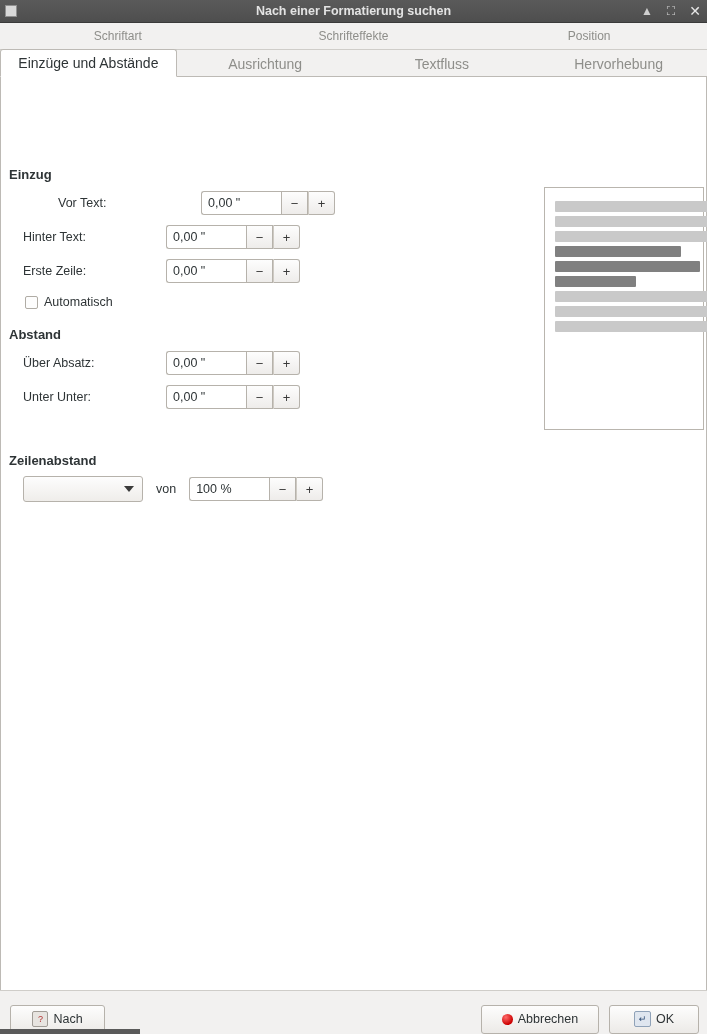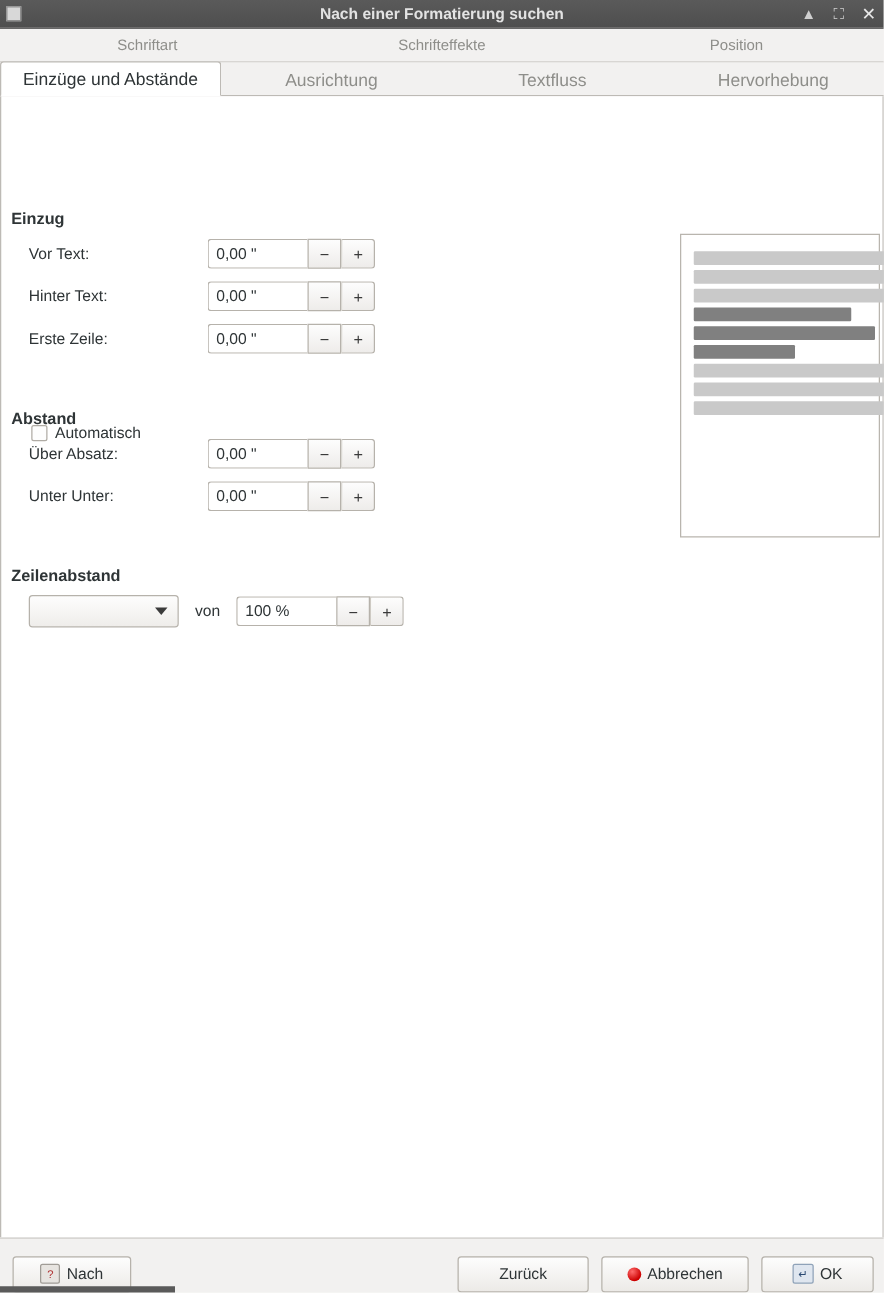--- a/index.html
+++ b/index.html
@@ -168,21 +168,20 @@
   .spin .btn.plus {
     border-top-right-radius: 3px;
     border-bottom-right-radius: 3px;
   }
 
   
   .checkrow {
     display: flex;
     align-items: center;
     font-size: 12.5px;
-    margin-top: 44px;
   }
   .cb {
     width: 13px;
     height: 13px;
     border: 1px solid #b0aca5;
     background: #fdfdfd;
     border-radius: 2px;
     box-sizing: border-box;
     margin-right: 6px;
   }
@@ -320,21 +319,21 @@
   <div class="tab active">Einzüge und Abstände</div>
   <div class="tab">Ausrichtung</div>
   <div class="tab">Textfluss</div>
   <div class="tab">Hervorhebung</div>
 </div>
 
 <div class="panel">
 
   <div class="section-title" style="position:absolute;left:8px;top:90px;">Einzug</div>
 
-  <div class="row" style="position:absolute;left:0;top:113px;">
+  <div class="row" style="position:absolute;left:0;top:113px;padding-left:35px;">
     <div class="lbl">Vor Text:</div>
     <div class="spin">
       <input type="text" value="0,00 &quot;" style="">
       <div class="btn minus">−</div>
       <div class="btn plus">+</div>
     </div>
   </div>
 
   <div class="row" style="position:absolute;left:0;top:147px;">
     <div class="lbl">Hinter Text:</div>
@@ -410,23 +409,20 @@
     <div class="pline" style="width:152px;background:#c9c9c9;"></div>
   </div>
 </div>
 
 <div class="buttonbar">
   <div class="btn-std help-btn">
     <span class="help-icon">?</span>
     <span>Nach</span>
   </div>
   <div class="right-group">
-    <div class="btn-std zurueck">
-      <span>Zurück</span>
-    </div>
     <div class="btn-std abbrechen">
       <span class="dot-red"></span>
       <span>Abbrechen</span>
     </div>
     <div class="btn-std ok">
       <span class="ok-icon">↵</span>
       <span>OK</span>
     </div>
   </div>
 </div>

